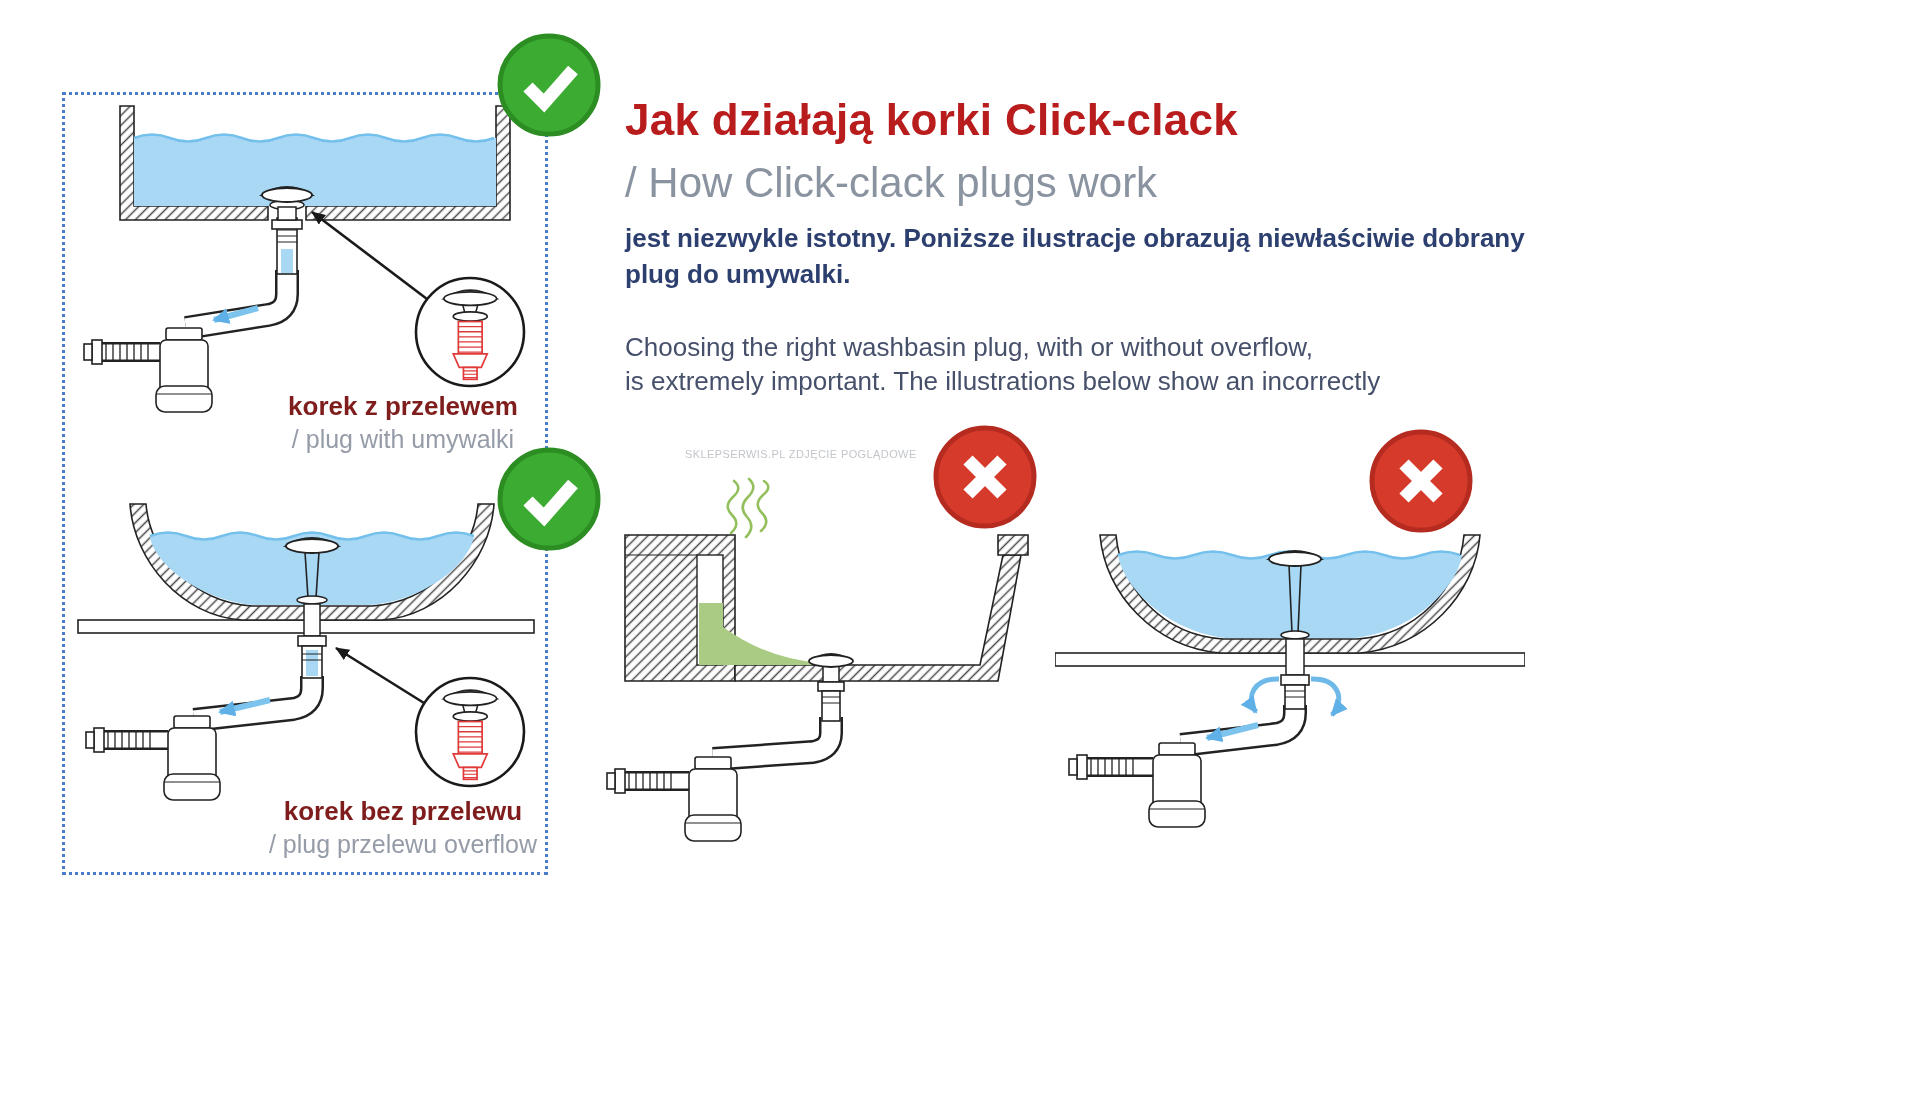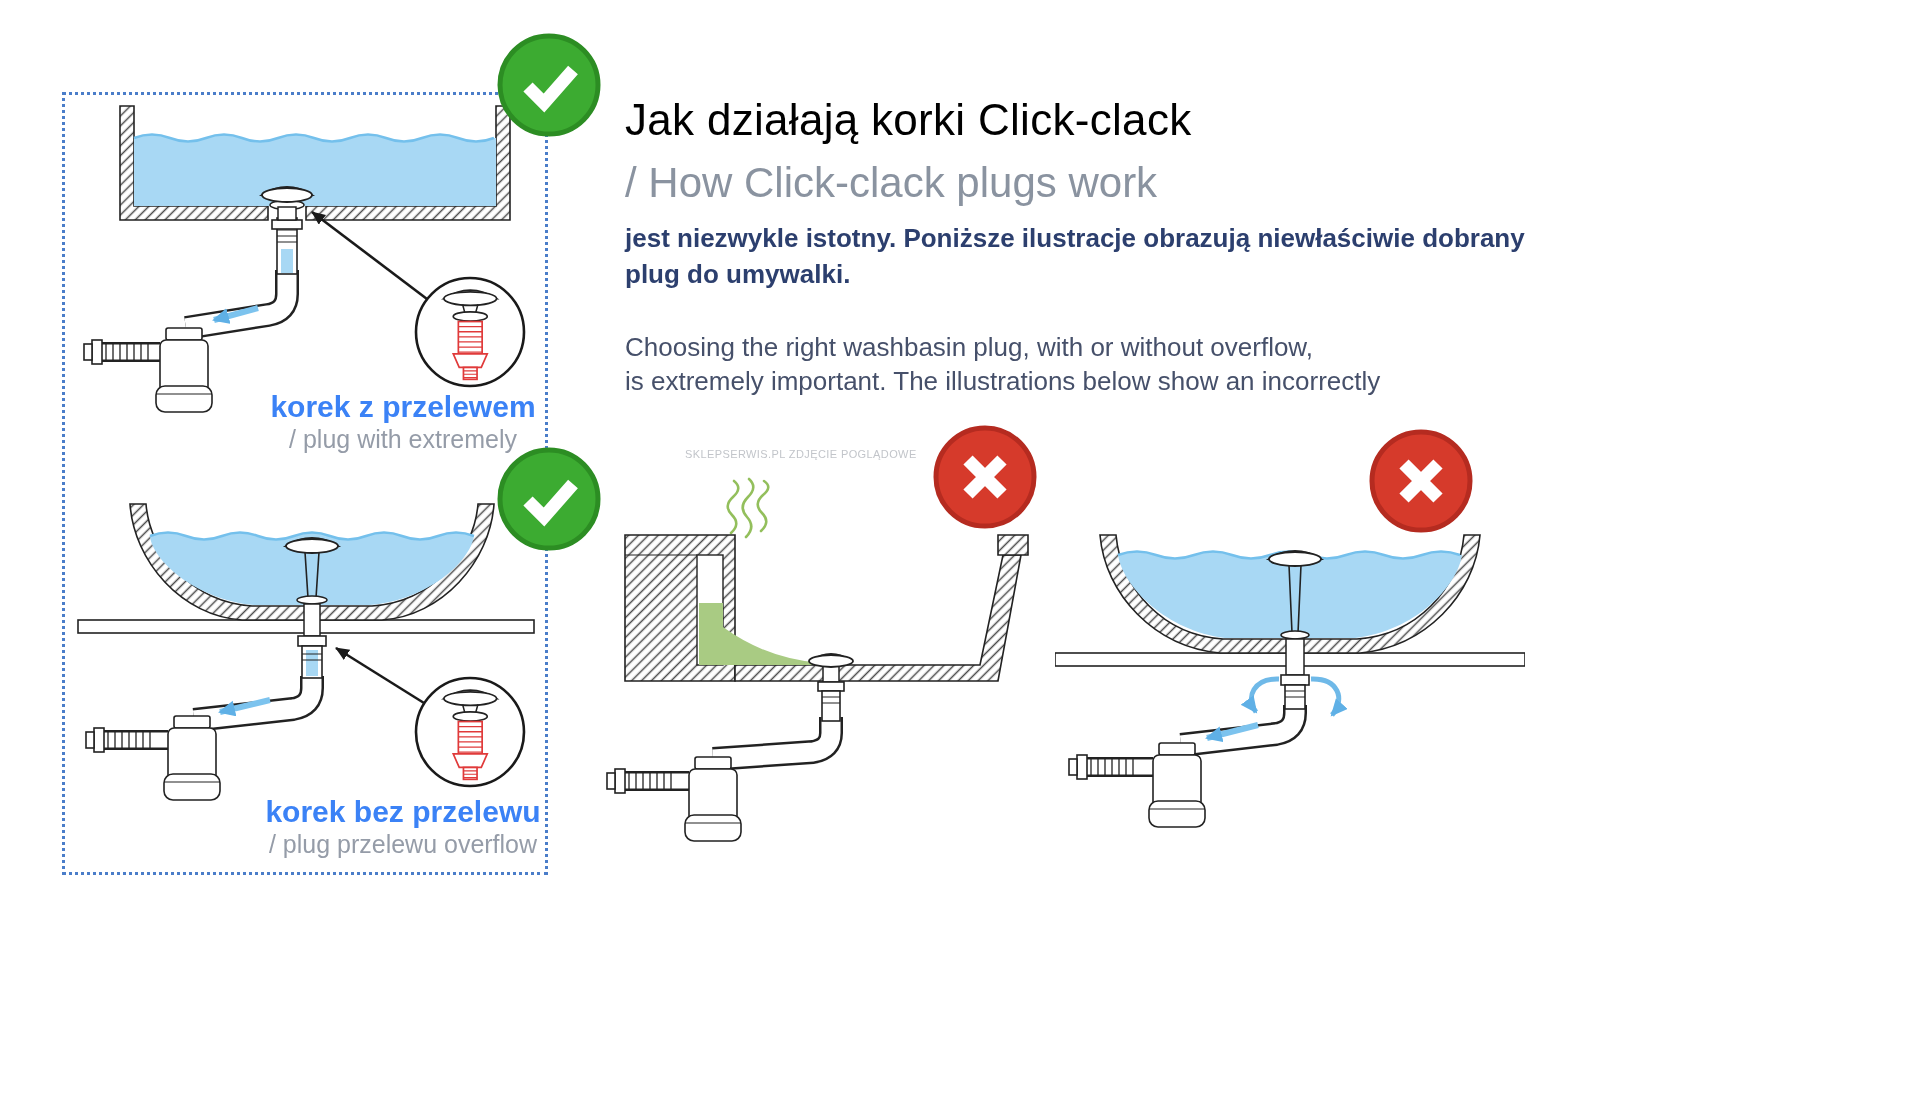--- a/index.html
+++ b/index.html
@@ -1,25 +1,25 @@
 <!DOCTYPE html>
 <html><head>
 <meta charset="utf-8">
 <style>
   html,body { margin:0; padding:0; background:#fff; }
   .canvas { position:relative; width:1908px; height:1094px; background:#fff;
             font-family:"Liberation Sans", sans-serif; overflow:hidden; }
   .abs { position:absolute; }
   .frame { border:3px dotted #4a7dc9; box-sizing:border-box; }
-  .title { font-size:44px; font-weight:400; color:#000000; letter-spacing:0.3px; white-space:nowrap; }
+  .title { font-size:44px; font-weight:700; color:#b91c1c; letter-spacing:0.3px; white-space:nowrap; }
   .subtitle { font-size:42px; font-weight:300; color:#8a93a0; white-space:nowrap;margin-top:9px; }
   .para-pl div { font-size:26px; font-weight:700; color:#2c3f6e; line-height:36px; white-space:nowrap; }
   .para-en div { font-size:26px; font-weight:400; color:#46506a; line-height:34px; white-space:nowrap; }
   .caption { text-align:center; }
-  .caption-main { font-size:30px; font-weight:700; color:#3b82f6; line-height:33px; }
+  .caption-main { font-size:26px; font-weight:700; color:#7f1d1d; line-height:33px; }
   .caption-sub  { font-size:25px; font-weight:400; color:#959ca8; line-height:33px; }
   .watermark { font-size:11px; color:#c2c5ca; letter-spacing:0.4px; white-space:nowrap;margin-top:8px; }
   svg { display:block; }
 </style>
 </head>
 <body>
 
 <div class="canvas">
 
   <svg width="0" height="0" style="position:absolute" aria-hidden="true">
@@ -184,21 +184,21 @@
   </div>
   <div class="abs" style="left:1369px;top:429px;width:104px;height:104px">
     <svg width="104" height="104" viewBox="0 0 104 104">
       <circle cx="52" cy="52" r="49" fill="#d63a2b" stroke="#b52b20" stroke-width="5"></circle>
       <path d="M35,35 L69,69 M69,35 L35,69" stroke="#fff" stroke-width="13" fill="none"></path>
     </svg>
   </div>
 
   <div class="abs caption" style="left:250px;top:390px;width:306px">
     <div class="caption-main">korek z przelewem</div>
-    <div class="caption-sub">/ plug with extremely</div>
+    <div class="caption-sub">/ plug with umywalki</div>
   </div>
   <div class="abs caption" style="left:250px;top:795px;width:306px">
     <div class="caption-main">korek bez przelewu</div>
     <div class="caption-sub">/ plug przelewu overflow</div>
   </div>
 
   <div class="abs title" style="left:625px;top:95px">Jak działają korki Click-clack</div>
   <div class="abs subtitle" style="left:625px;top:150px">/ How Click-clack plugs work</div>
 
   <div class="abs para-pl" style="left:625px;top:220px">

